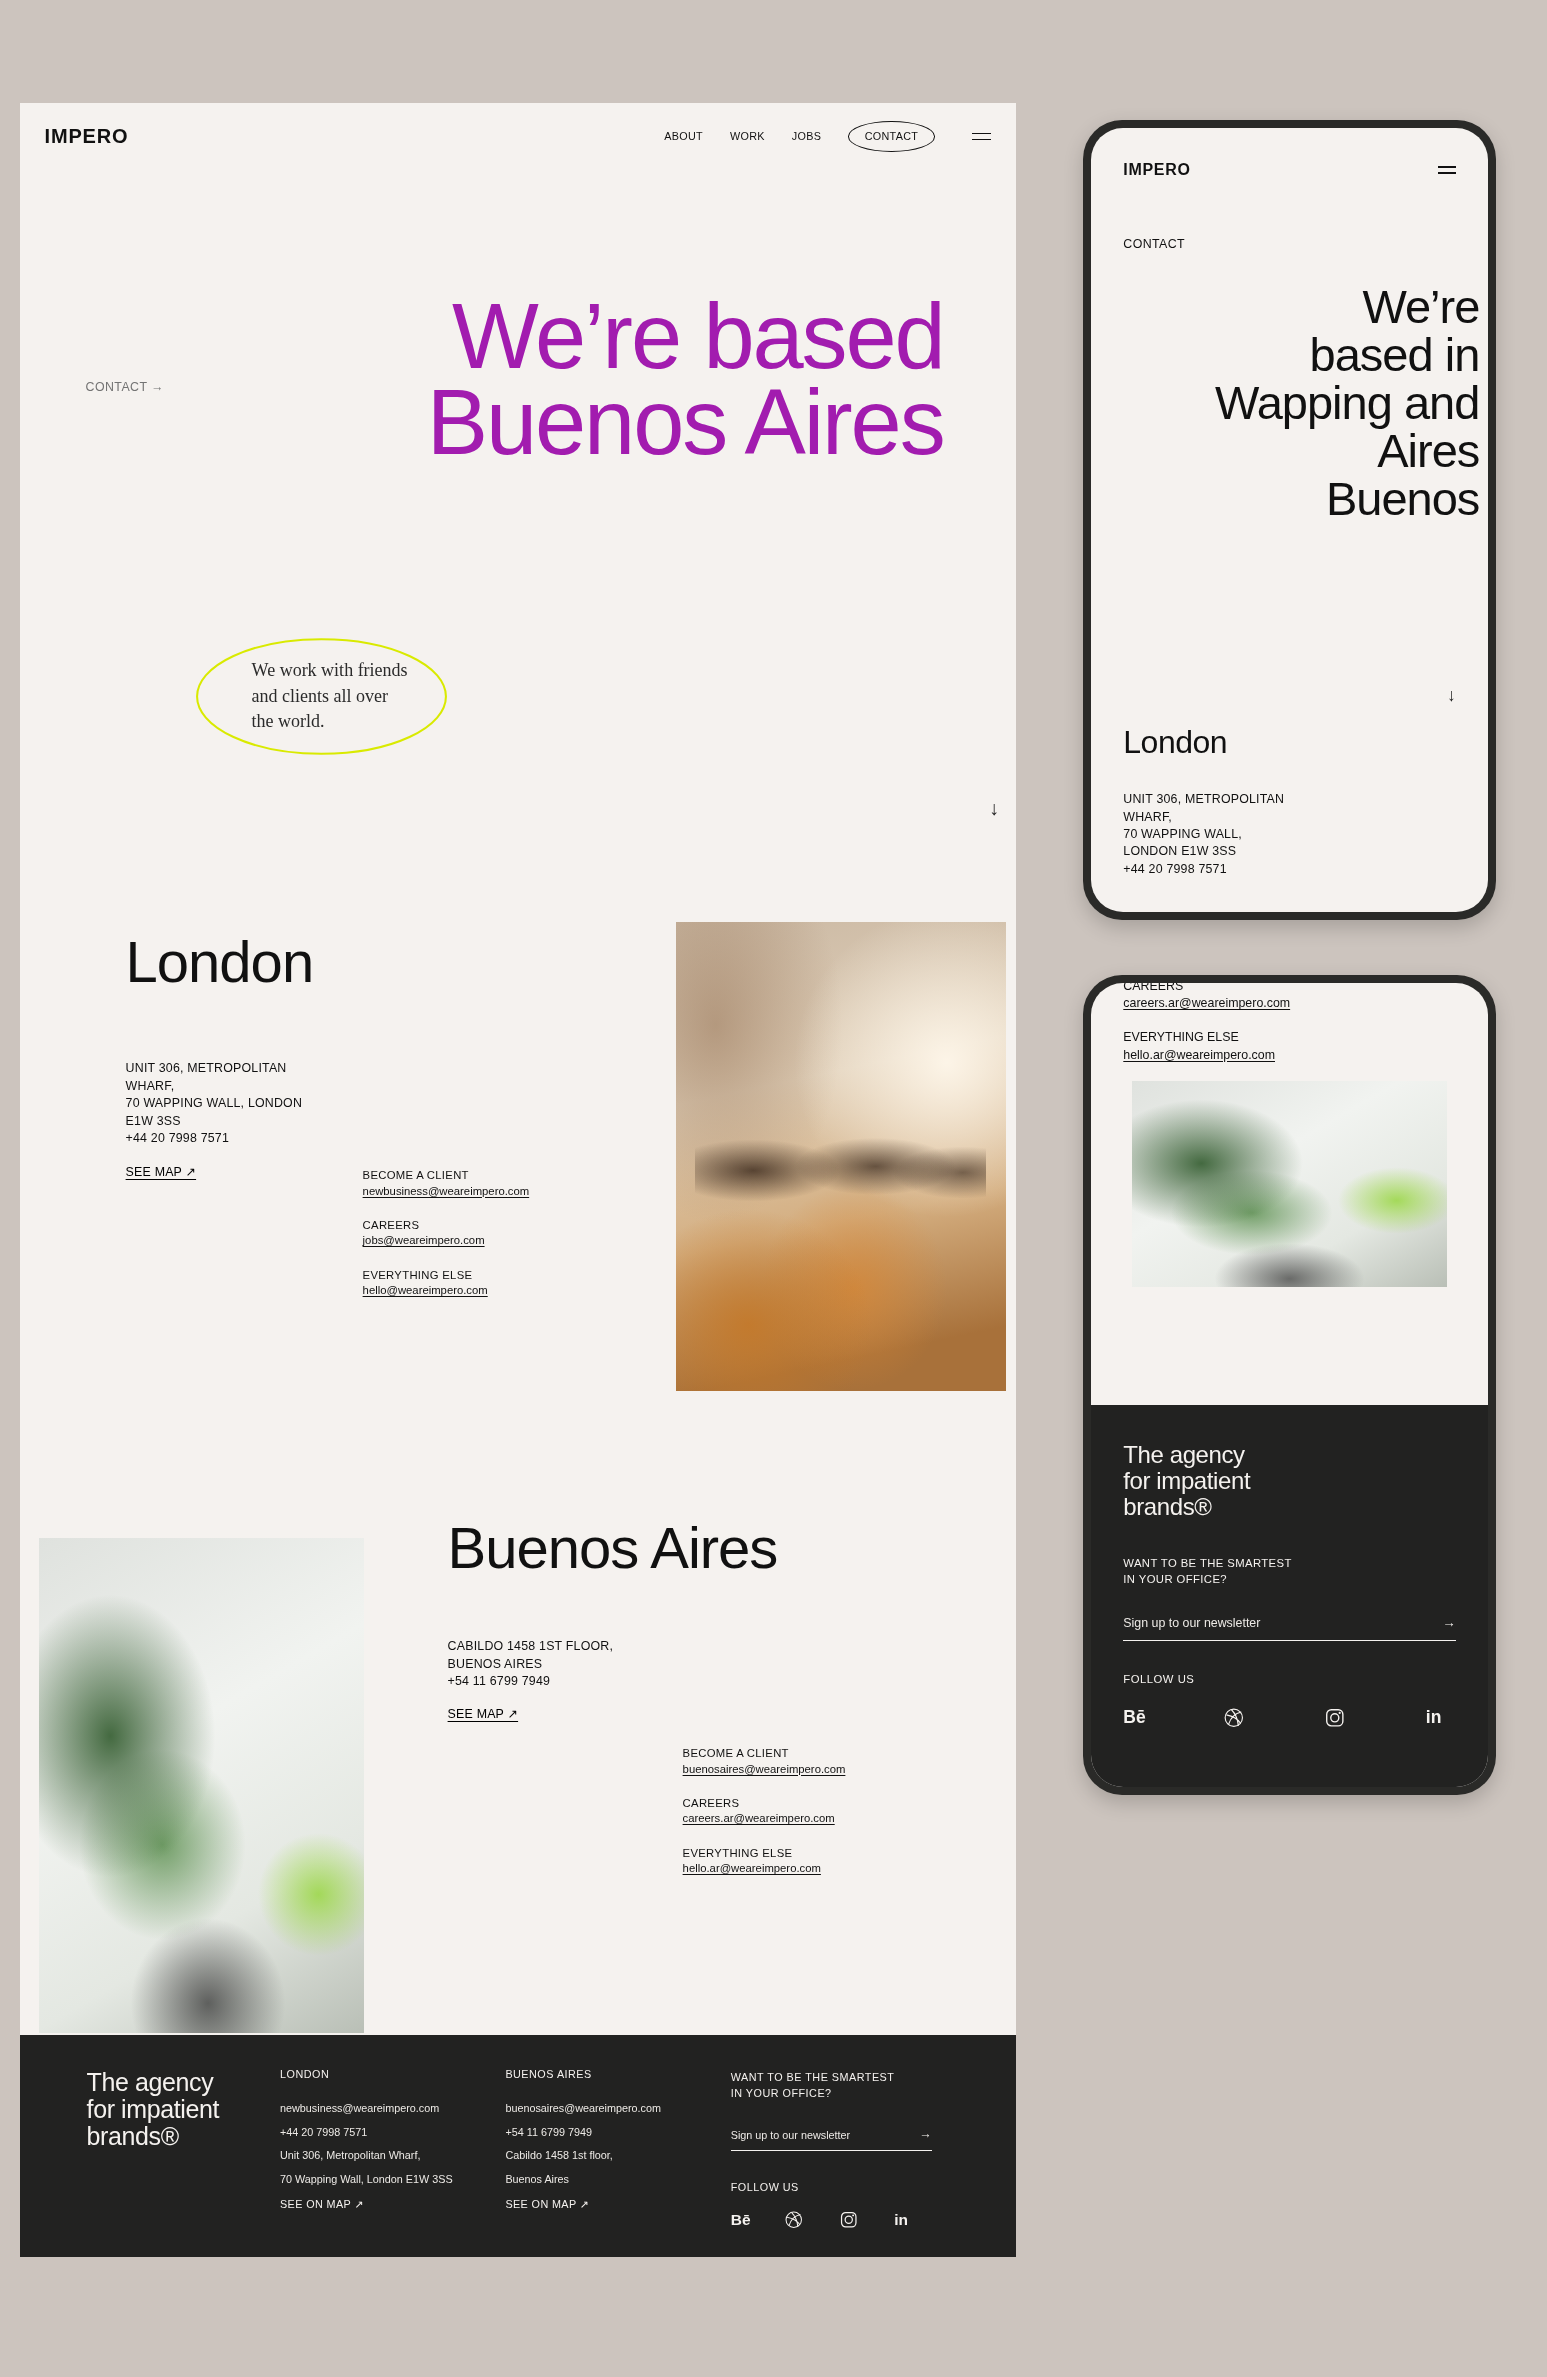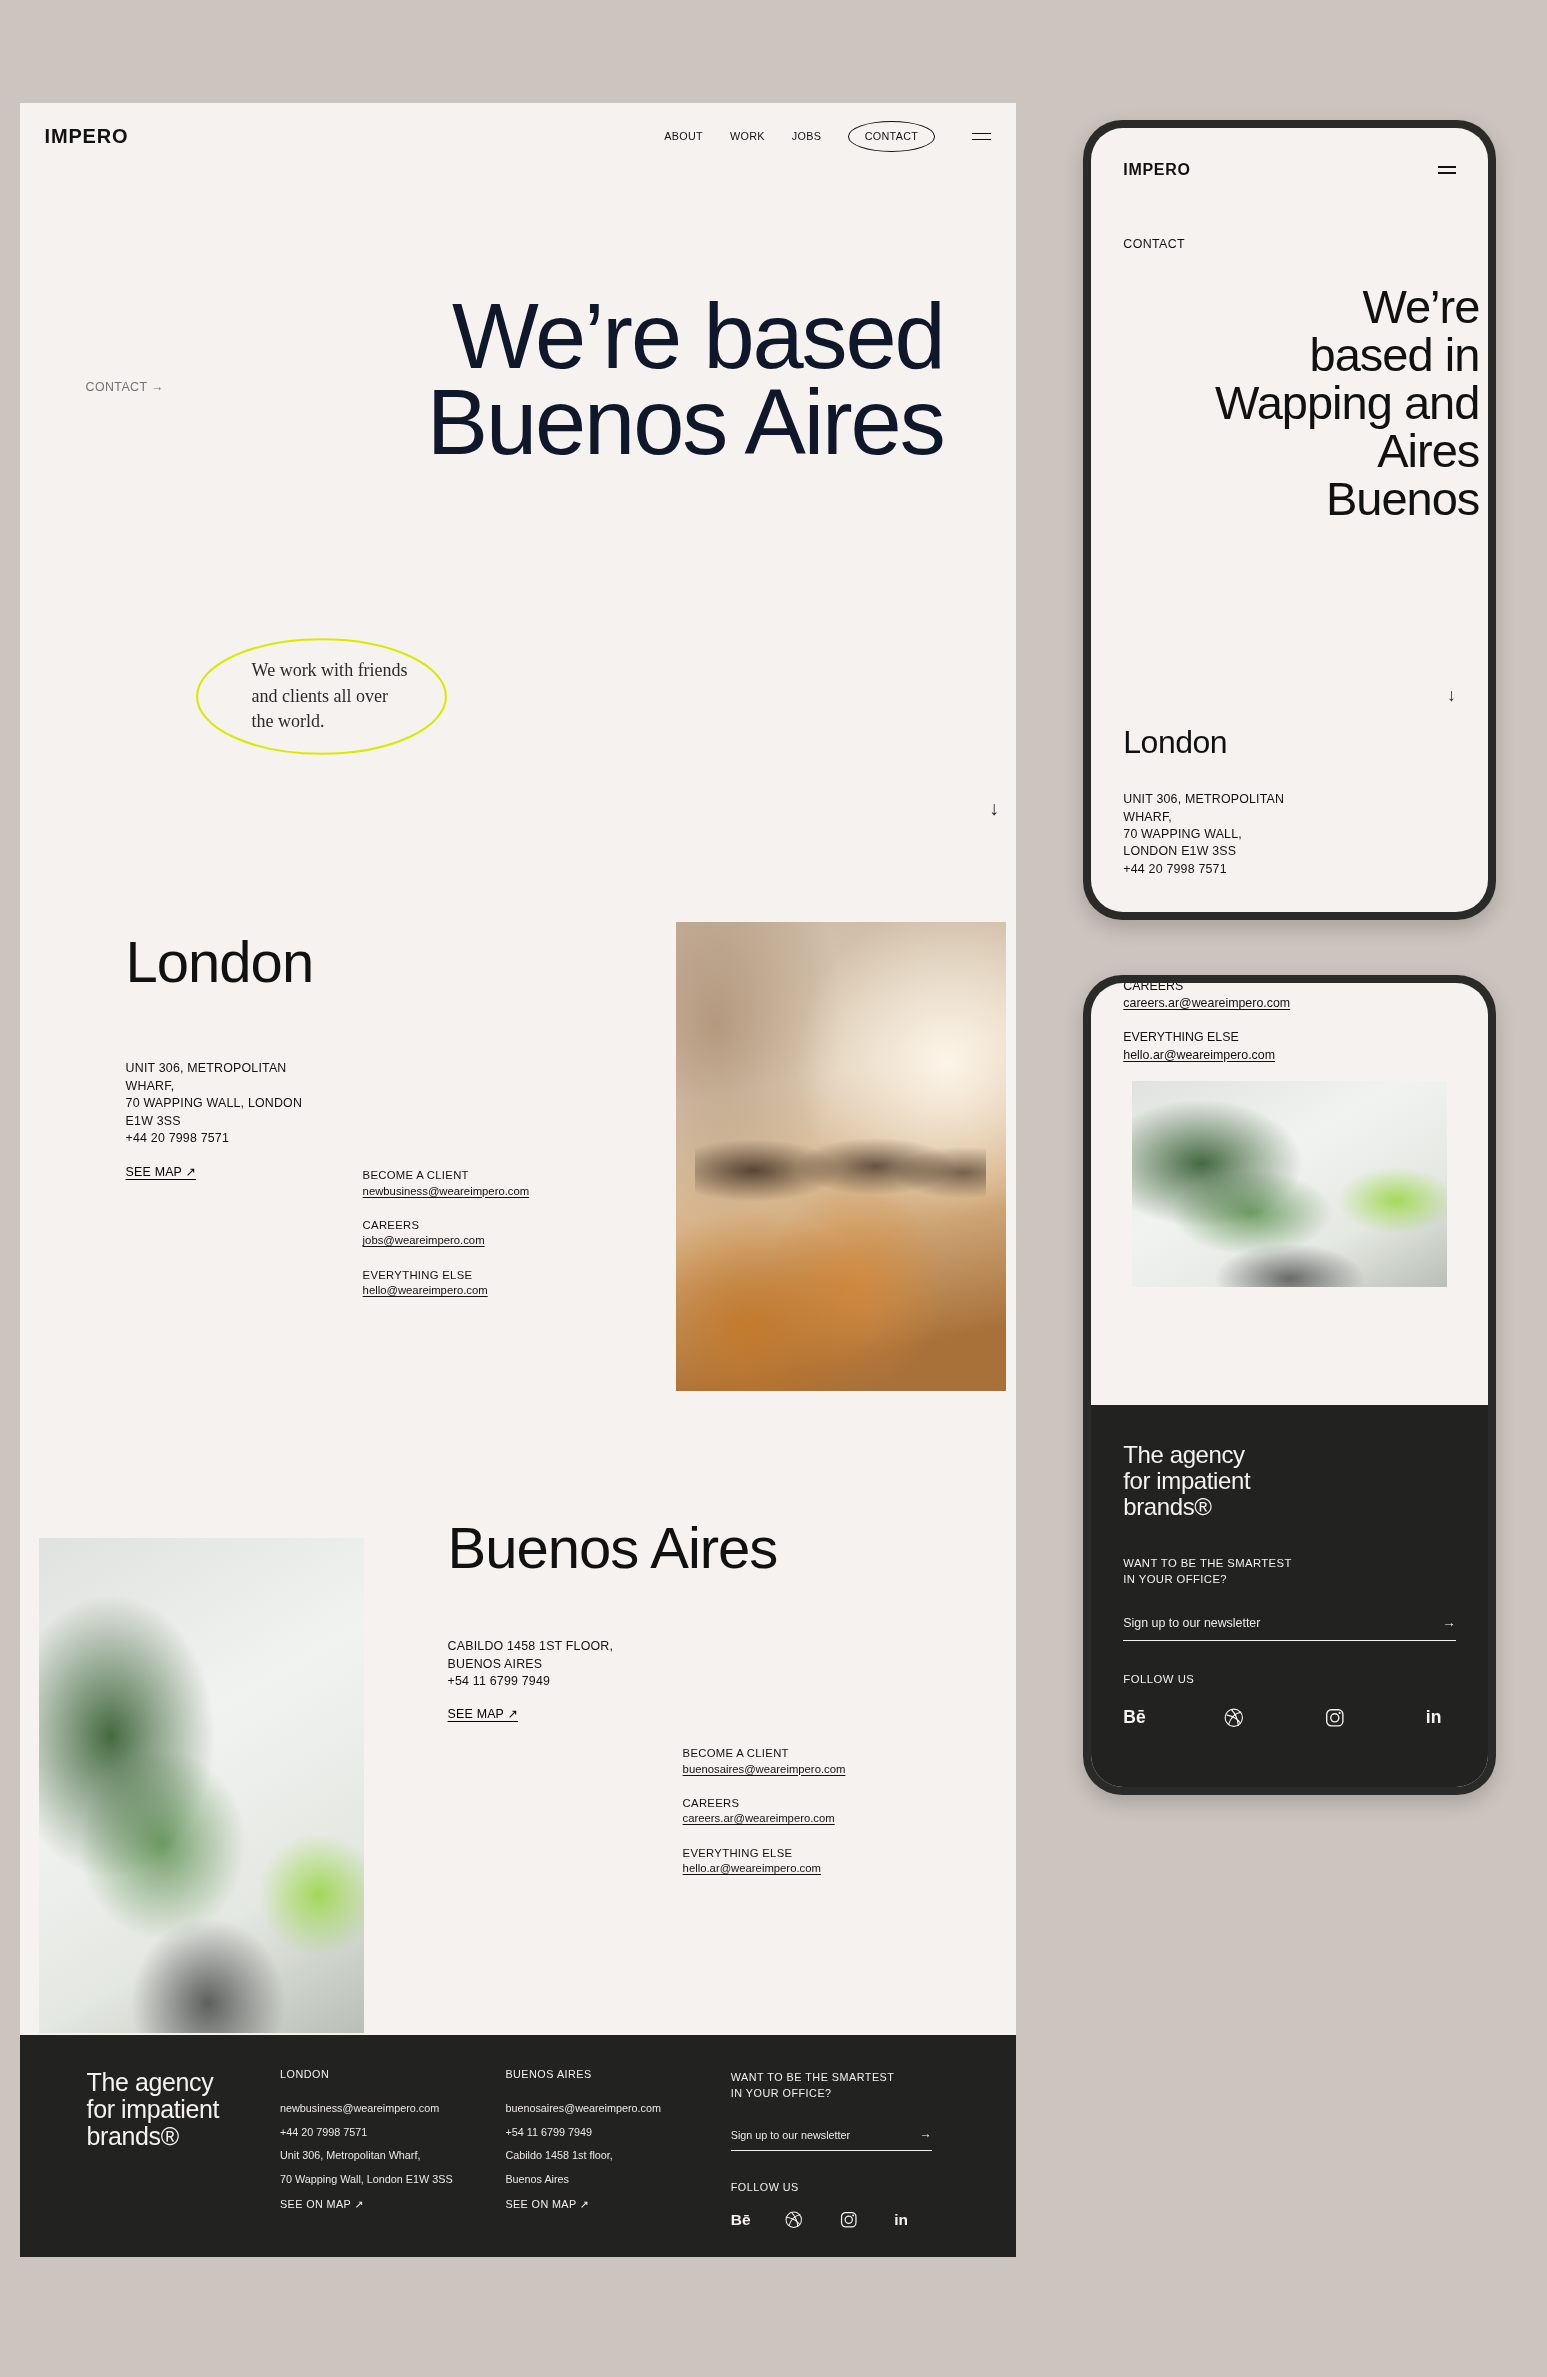--- a/index.html
+++ b/index.html
@@ -44,21 +44,21 @@
   .burger span { display:block; height:1.5px; background:#111; width:100%; }
 
   .dk-contact-tag {
     position:absolute; left:66px; top:277px;
     font-size:12.4px; letter-spacing:0.4px; color:#737373;
   }
 
   .dk-hero {
     position:absolute; left:150px; top:191px; width:774px;
     font-size:92px; line-height:0.93; letter-spacing:-2.1px;
-    font-weight:400; color:#0f172a; text-align:right;
+    font-weight:400; color:#a21caf; text-align:right;
     font-stretch:condensed;
   }
 
   .ellipse-wrap {
     position:absolute; left:175px; top:534px;
     width:253px; height:119px;
     display:flex; align-items:center;
   }
   .ellipse-wrap svg { position:absolute; left:0; top:0; }
   .ellipse-text {

